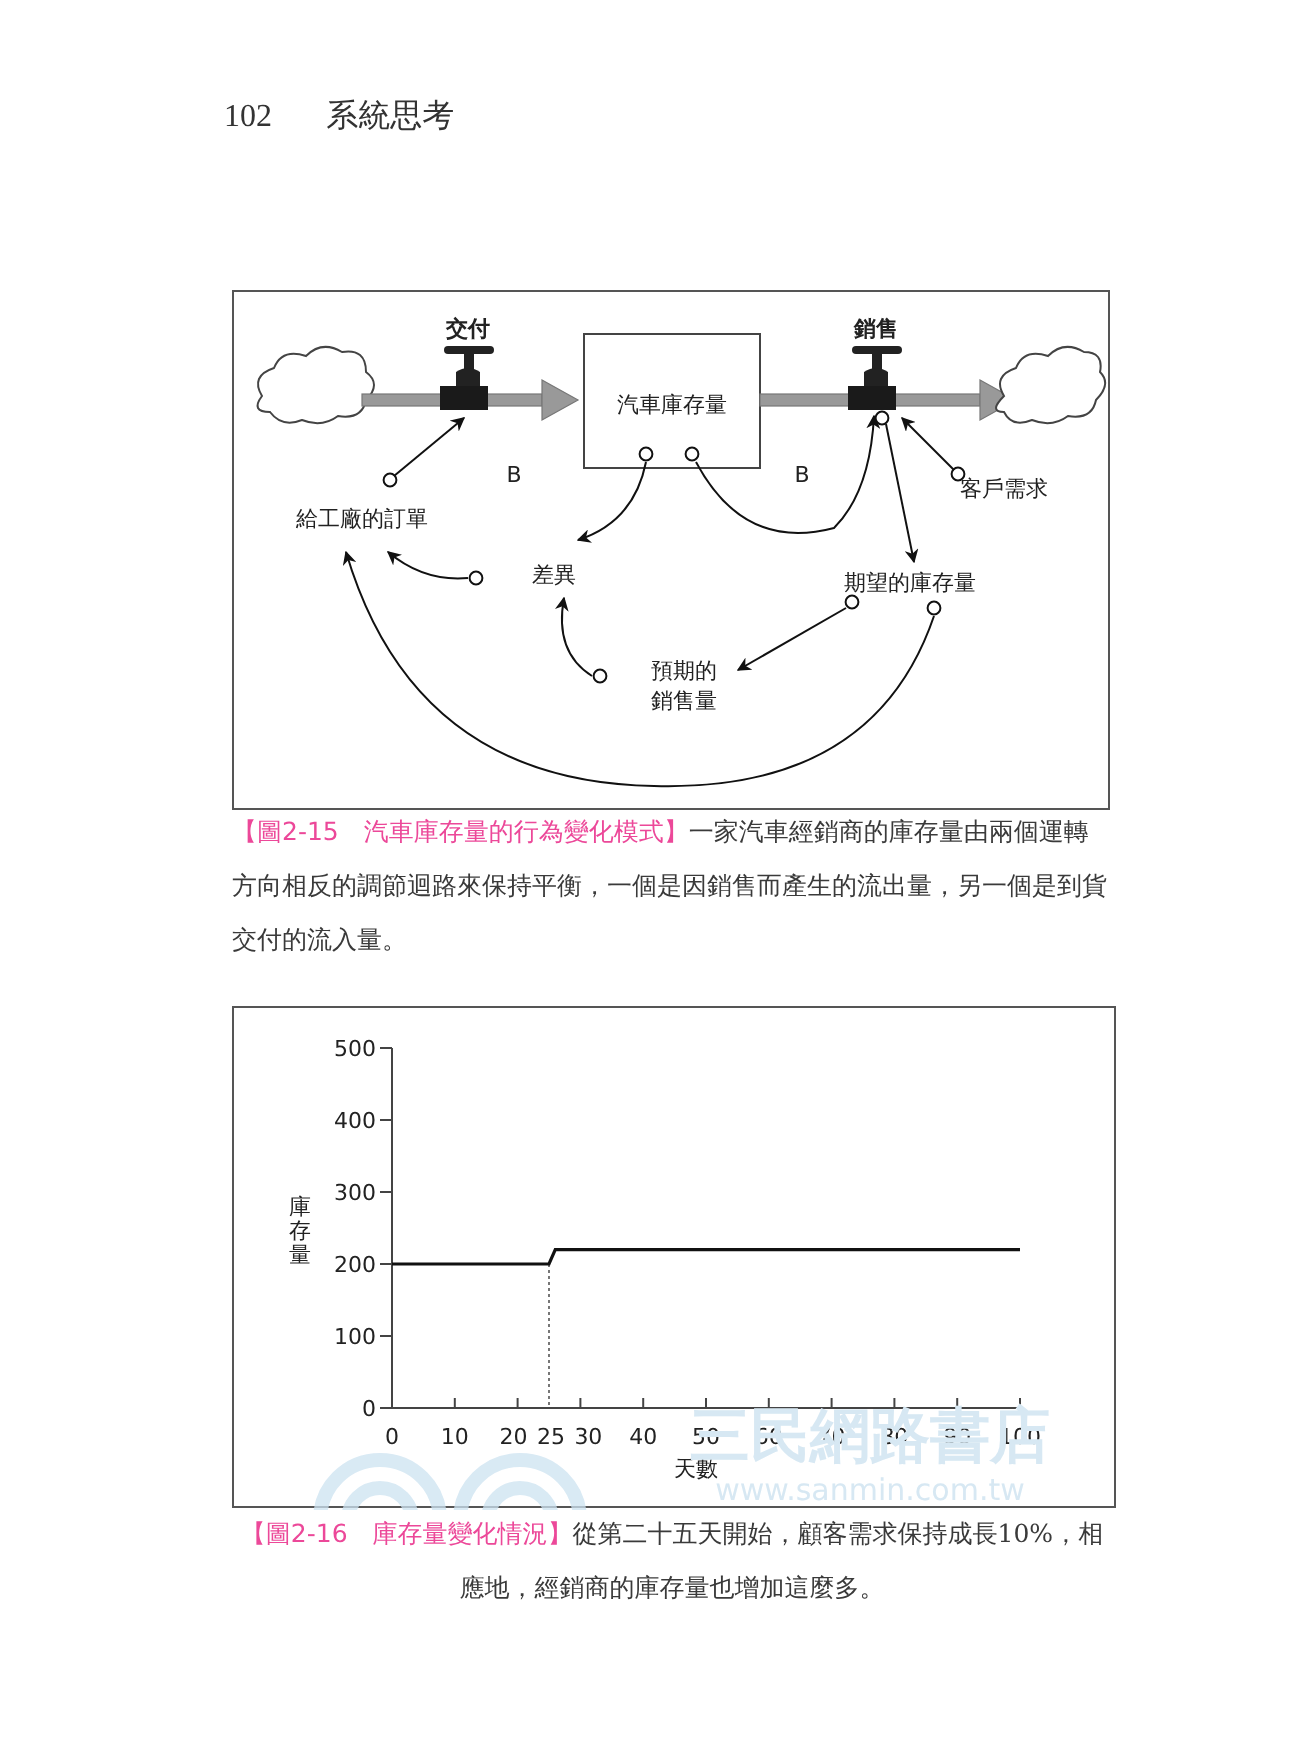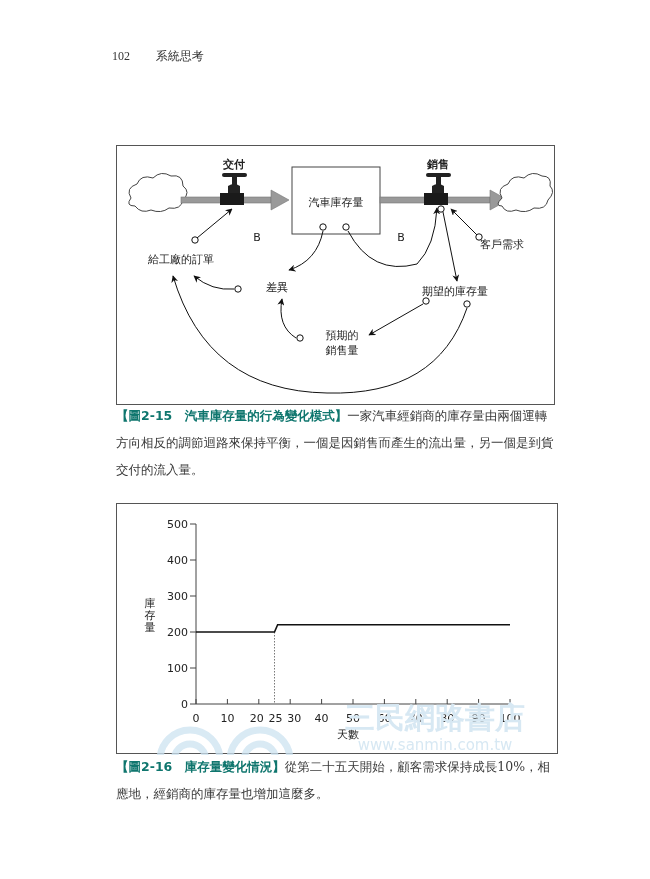--- a/index.html
+++ b/index.html
@@ -1,27 +1,27 @@
 <!DOCTYPE html>
 <html><head>
 <meta charset="utf-8">
 <style>
   html, body { margin: 0; padding: 0; background: #ffffff; }
   body { width: 650px; height: 879px; position: relative; overflow: hidden;
          font-family: "DejaVu Serif", "Liberation Serif", serif; color: #2a2a2a; }
-  .page-header { position: absolute; left: 112px; top: 48px; font-size: 12px; color: #333; }
+  .page-header { position: absolute; left: 112px; top: 48px; font-size: 16px; color: #333; }
   .page-header .num { margin-right: 22px; font-family: "Liberation Serif", serif; }
   .fig-box { position: absolute; border: 1px solid #555; background: #fff; }
   #fig15 { left: 116px; top: 145px; width: 437px; height: 258px; }
   #fig16 { left: 116px; top: 503px; width: 440px; height: 249px; }
   svg text { font-family: "DejaVu Sans", "Liberation Sans", sans-serif; }
   .caption { position: absolute; left: 116px; width: 440px; font-size: 12.5px; line-height: 27px; color: #3a3a3a; }
-  .caption .cap-title { font-family: "DejaVu Sans", "Liberation Sans", sans-serif; font-weight: bold; color: #0f766e; }
+  .caption .cap-title { font-family: "DejaVu Sans", "Liberation Sans", sans-serif; font-weight: normal; color: #ec4899; }
   #cap15 { top: 402px; }
-  #cap16 { top: 753px; }
+  #cap16 { top: 753px; text-align: center; }
   .watermark { position: absolute; left: 150px; top: 700px; width: 420px; height: 55px; pointer-events: none; }
 </style>
 </head>
 <body>
 
 <div class="page-header">
   <span class="num">102</span>
   <span>系統思考</span>
 </div>
 

